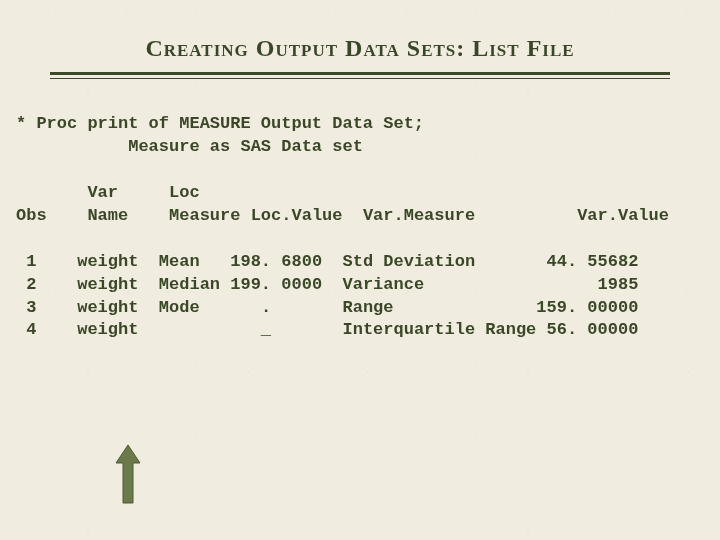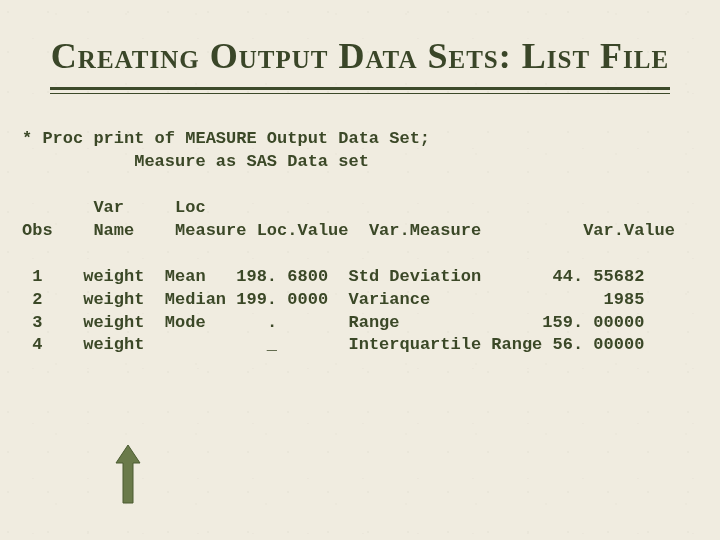--- a/index.html
+++ b/index.html
@@ -13,39 +13,39 @@
     background-size: 40px 40px, 55px 55px, 70px 70px;
     font-family: Georgia, "Times New Roman", serif;
     color: #3d4a2a;
     position: relative;
   }
   .title {
     font-family: "Copperplate", "Copperplate Gothic Bold", "Trajan Pro", Georgia, serif;
     font-variant: small-caps;
     letter-spacing: 1px;
     font-weight: bold;
-    font-size: 36px;
+    font-size: 24px;
     text-align: center;
     padding-top: 35px;
     padding-bottom: 10px;
     color: #3a4628;
   }
   .hr-wrap {
     width: 620px;
     margin: 0 auto 34px auto;
     border-top: 3px solid #3d4a2a;
     border-bottom: 1px solid #3d4a2a;
     height: 7px;
   }
   .code {
     font-family: "Courier New", Courier, monospace;
     font-weight: bold;
     font-size: 17px;
     color: #3b4827;
-    padding: 0 22px;
+    padding: 0 16px;
     white-space: pre;
     line-height: 1.35;
   }
   .arrow {
     position: absolute;
     left: 115px;
     top: 445px;
   }
   .arrow svg { display: block; }
 </style>

